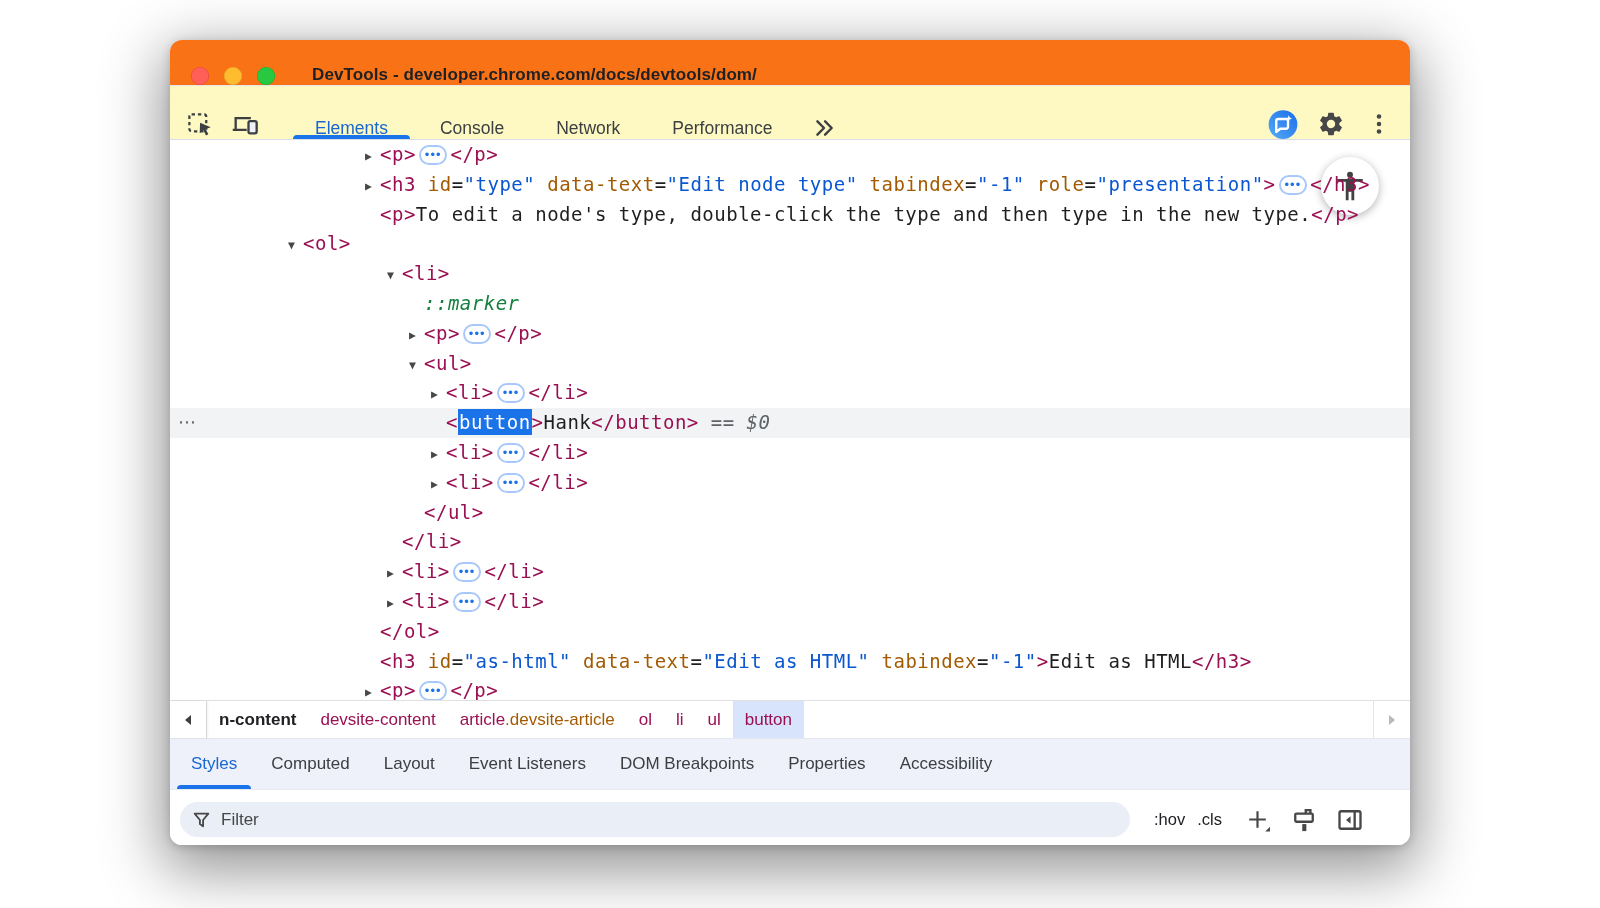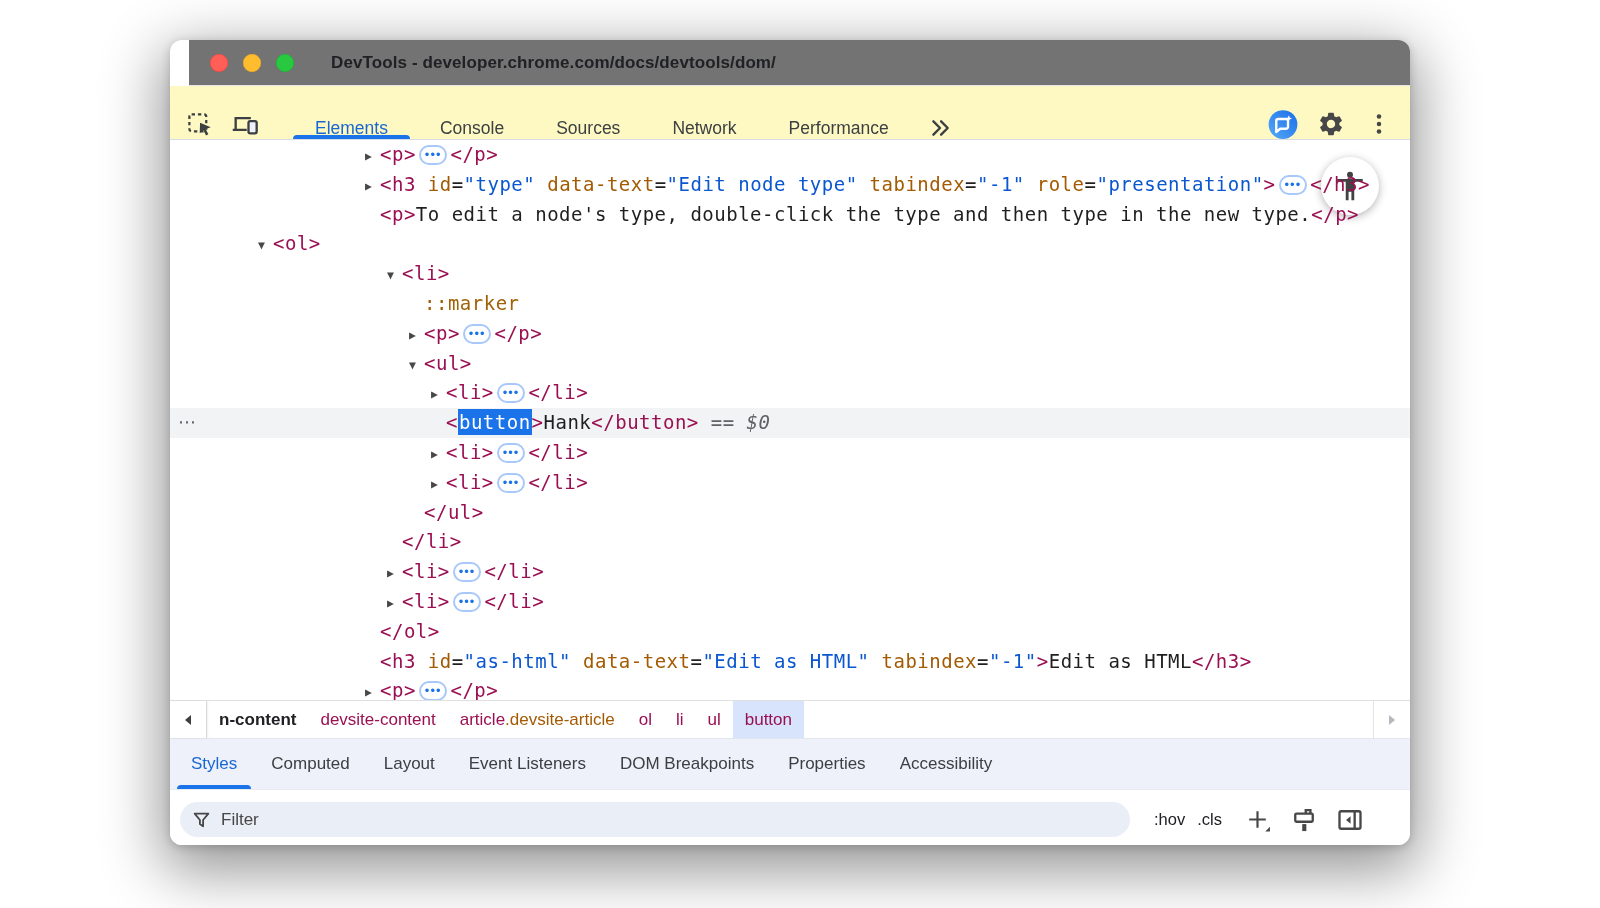--- a/index.html
+++ b/index.html
@@ -2,21 +2,21 @@
 <html><head>
 <meta charset="utf-8">
 <style>
   html,body{margin:0;padding:0;}
   body{width:1600px;height:908px;position:relative;background:#fff;overflow:hidden;
        font-family:"Liberation Sans",sans-serif;}
   .window{position:absolute;left:170px;top:40px;width:1240px;height:805px;background:#fff;
           border-radius:12px;box-shadow:0 18px 60px 8px rgba(0,0,0,.42), 0 2px 10px rgba(0,0,0,.18);
           overflow:hidden;}
   
-  .titlebar{height:45px;background:#737373;border-bottom:1px solid #e6e6e6;display:flex;align-items:center;margin-left:19px;}
+  .titlebar{height:45px;background:#f97316;border-bottom:1px solid #e6e6e6;display:flex;align-items:flex-end;}
   .lights{display:flex;gap:15px;margin-left:21px;}
   .light{width:18px;height:18px;border-radius:50%;}
   .light.red{background:#ff5f57;box-shadow:inset 0 0 0 .5px #e0443e;}
   .light.yellow{background:#febc2e;box-shadow:inset 0 0 0 .5px #d89e24;}
   .light.green{background:#28c840;box-shadow:inset 0 0 0 .5px #1fa833;}
   .title-text{margin-left:37px;font-size:17px;font-weight:700;color:#202124;letter-spacing:.1px;}
   
   .toolbar{height:53px;background:#fef9c3;border-bottom:1px solid #d9dde8;display:flex;align-items:flex-end;position:relative;}
   .tb-icons{display:flex;align-items:center;gap:16px;padding:0 12px 0 14px;}
   .tb-btn{width:30px;height:30px;display:flex;align-items:center;justify-content:center;border-radius:4px;}
@@ -32,21 +32,21 @@
   .dom-tree{position:relative;height:560px;background:#fff;overflow:hidden;
             font-family:"DejaVu Sans Mono",monospace;font-size:19px;letter-spacing:.5px;white-space:nowrap;}
   .t-row{height:29.8px;line-height:29.8px;position:relative;}
   .t-row.selected{background:#f1f3f4;}
   .gutter-dots{position:absolute;left:8px;top:0;color:#5f6368;font-size:18px;letter-spacing:1px;font-family:"Liberation Sans",sans-serif;}
   .arrow{display:inline-block;width:15px;font-size:11.5px;color:#474747;vertical-align:1px;}
   .sg-tag{color:#9a1052;}
   .sg-attr{color:#a35a00;}
   .sg-val{color:#0b57d0;}
   .sg-txt{color:#1f1f1f;}
-  .sg-marker{color:#a16207;}
+  .sg-marker{color:#15803d;font-style:italic;}
   .sg-eq{color:#5f6368;}
   .sg-dollar{color:#5f6368;font-style:italic;}
   .sg-hl{background:#1a73e8;color:#fff;padding:2px 1px;}
   .pill{display:inline-block;box-sizing:border-box;height:20px;line-height:15px;border:2px solid #a8c7fa;
         border-radius:11px;background:#fff;padding:0 4px;margin:0 3px;vertical-align:2px;
         color:#1a73e8;font-size:13px;letter-spacing:1px;font-family:"Liberation Sans",sans-serif;}
   .a11y-float{position:absolute;left:1151px;top:17px;width:58px;height:58px;border-radius:50%;background:#fff;
               box-shadow:0 2px 8px rgba(0,0,0,.3);display:flex;align-items:center;justify-content:center;}
   
   .crumbbar{height:37px;border-top:1px solid #e0e0e0;background:#fff;display:flex;align-items:stretch;font-size:17px;}
@@ -98,21 +98,20 @@
           <path d="M4 17 V7 h13"></path>
           <path d="M1.5 17 h12"></path>
           <rect x="15" y="9.5" width="7" height="10.5" rx="1.5" fill="#eef1f9"></rect>
         </svg>
       </div>
     </div>
     <div class="v-divider"></div>
     <div class="tabs" id="main-tabs">
         <div class="tab active">Elements</div>
         <div class="tab">Console</div>
-        <div class="tab">Sources</div>
         <div class="tab">Network</div>
         <div class="tab">Performance</div>
       </div>
     <div class="tab-more">
       <svg width="22" height="22" viewBox="0 0 20 20" fill="none" stroke="#3c4043" stroke-width="2.2" stroke-linecap="round" stroke-linejoin="round">
         <path d="M4 4 l6 6 -6 6"></path>
           <path d="M11 4 l6 6 -6 6"></path>
       </svg>
     </div>
     <div class="tb-spacer"></div>
@@ -148,21 +147,21 @@
 
   <div class="dom-tree" id="dom-tree">
     <div class="a11y-float">
       <svg width="34" height="34" viewBox="0 0 24 24" fill="#424242">
         <path d="M12 2a2.1 2.1 0 1 1 0 4.2A2.1 2.1 0 0 1 12 2zm9 7h-6v13h-2v-6h-2v6H9V9H3V7h18v2z"></path>
       </svg>
     </div>
   <div class="t-row" style="padding-left: 195px;"><span class="arrow">▶</span><span class="sg-tag">&lt;p&gt;</span><span class="pill">•••</span><span class="sg-tag">&lt;/p&gt;</span></div>
       <div class="t-row" style="padding-left: 195px;"><span class="arrow">▶</span><span class="sg-tag">&lt;h3</span><span class="sg-attr"> id</span><span class="sg-txt">=</span><span class="sg-val">"type"</span><span class="sg-attr"> data-text</span><span class="sg-txt">=</span><span class="sg-val">"Edit node type"</span><span class="sg-attr"> tabindex</span><span class="sg-txt">=</span><span class="sg-val">"-1"</span><span class="sg-attr"> role</span><span class="sg-txt">=</span><span class="sg-val">"presentation"</span><span class="sg-tag">&gt;</span><span class="pill">•••</span><span class="sg-tag">&lt;/h3&gt;</span></div>
       <div class="t-row" style="padding-left: 195px;"><span class="arrow"></span><span class="sg-tag">&lt;p&gt;</span><span class="sg-txt">To edit a node's type, double-click the type and then type in the new type.</span><span class="sg-tag">&lt;/p&gt;</span></div>
-      <div class="t-row" style="padding-left: 88px;"><span class="arrow">▼</span><span class="sg-tag">&lt;ol&gt;</span></div>
+      <div class="t-row" style="padding-left: 118px;"><span class="arrow">▼</span><span class="sg-tag">&lt;ol&gt;</span></div>
       <div class="t-row" style="padding-left: 217px;"><span class="arrow">▼</span><span class="sg-tag">&lt;li&gt;</span></div>
       <div class="t-row" style="padding-left: 239px;"><span class="arrow"></span><span class="sg-marker">::marker</span></div>
       <div class="t-row" style="padding-left: 239px;"><span class="arrow">▶</span><span class="sg-tag">&lt;p&gt;</span><span class="pill">•••</span><span class="sg-tag">&lt;/p&gt;</span></div>
       <div class="t-row" style="padding-left: 239px;"><span class="arrow">▼</span><span class="sg-tag">&lt;ul&gt;</span></div>
       <div class="t-row" style="padding-left: 261px;"><span class="arrow">▶</span><span class="sg-tag">&lt;li&gt;</span><span class="pill">•••</span><span class="sg-tag">&lt;/li&gt;</span></div>
       <div class="t-row selected" style="padding-left: 261px;"><span class="gutter-dots">⋯</span><span class="arrow"></span><span class="sg-tag">&lt;</span><span class="sg-hl">button</span><span class="sg-tag">&gt;</span><span class="sg-txt">Hank</span><span class="sg-tag">&lt;/button&gt;</span><span class="sg-eq"> == </span><span class="sg-dollar">$0</span></div>
       <div class="t-row" style="padding-left: 261px;"><span class="arrow">▶</span><span class="sg-tag">&lt;li&gt;</span><span class="pill">•••</span><span class="sg-tag">&lt;/li&gt;</span></div>
       <div class="t-row" style="padding-left: 261px;"><span class="arrow">▶</span><span class="sg-tag">&lt;li&gt;</span><span class="pill">•••</span><span class="sg-tag">&lt;/li&gt;</span></div>
       <div class="t-row" style="padding-left: 239px;"><span class="arrow"></span><span class="sg-tag">&lt;/ul&gt;</span></div>
       <div class="t-row" style="padding-left: 217px;"><span class="arrow"></span><span class="sg-tag">&lt;/li&gt;</span></div>

